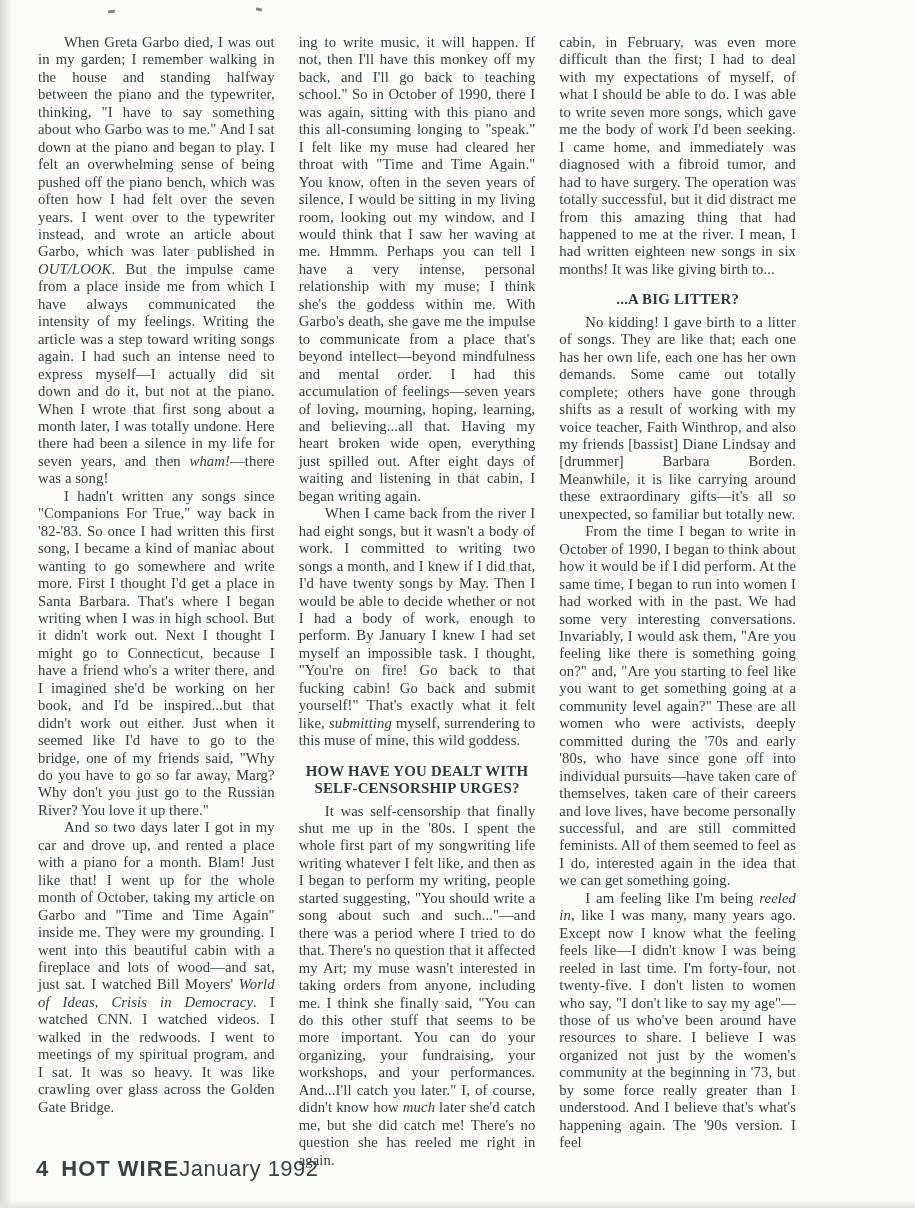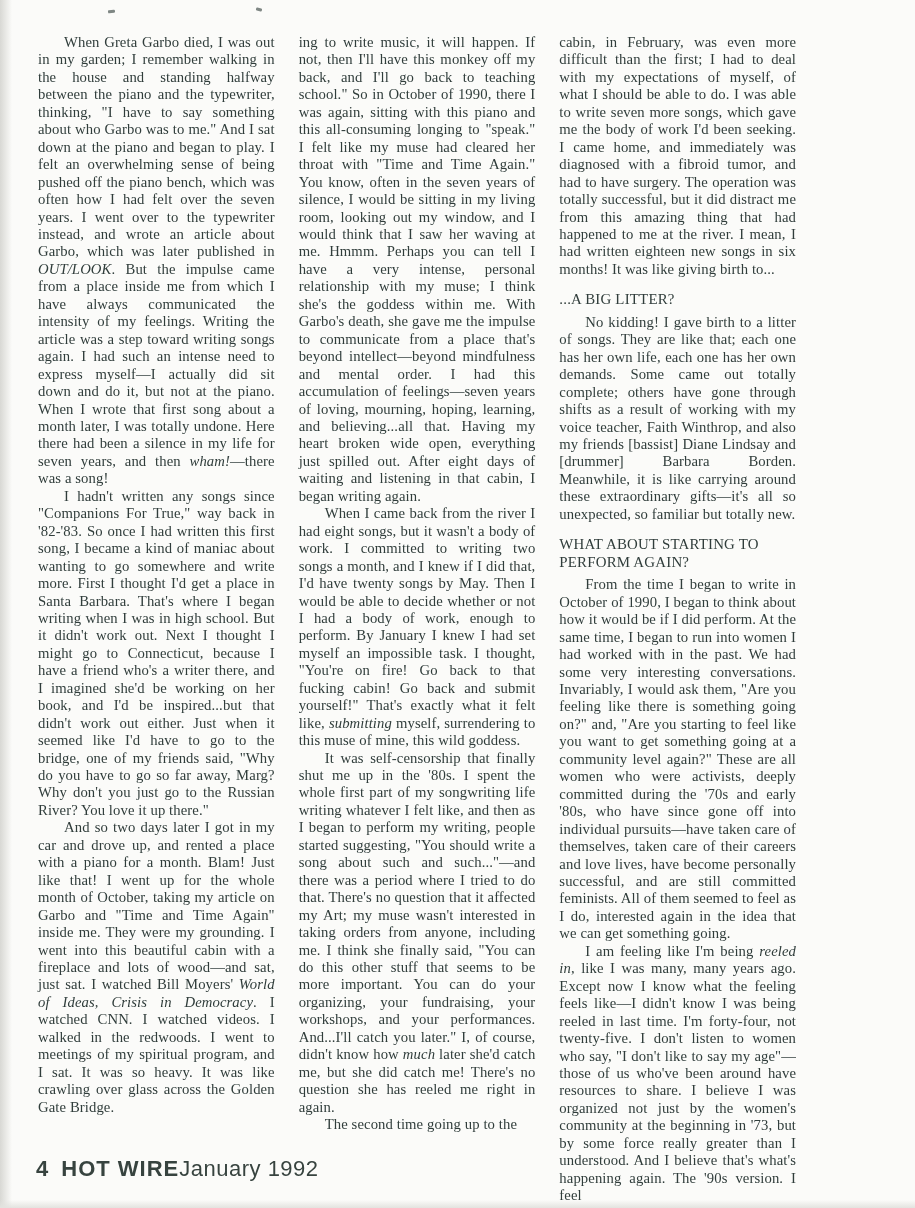--- a/index.html
+++ b/index.html
@@ -44,23 +44,23 @@
     line-height: 17.45px;
     text-align: justify;
     letter-spacing: 0.1px;
   }
   .article-paragraph.indent { text-indent: 26px; }
   .article-paragraph em { font-style: italic; }
   .section-heading {
     margin: 13px 0 5px 0;
     font-size: 14.9px;
     line-height: 17.5px;
-    font-weight: normal;
+    font-weight: bold;
     letter-spacing: 0.2px;
-    text-align: left;
+    text-align: center;
   }
   .footer {
     position: absolute;
     left: 36px;
     bottom: 26px;
     font-family: "Liberation Sans", sans-serif;
     font-size: 22px;
     color: #37433f;
     display: flex;
     align-items: baseline;
@@ -80,28 +80,27 @@
 <div class="page">
   <div class="columns">
     <div class="col">
         <p class="article-paragraph indent">When Greta Garbo died, I was out in my garden; I remember walking in the house and standing halfway between the piano and the typewriter, thinking, "I have to say something about who Garbo was to me." And I sat down at the piano and began to play. I felt an overwhelming sense of being pushed off the piano bench, which was often how I had felt over the seven years. I went over to the typewriter instead, and wrote an article about Garbo, which was later published in <em>OUT/LOOK</em>. But the impulse came from a place inside me from which I have always communicated the intensity of my feelings. Writing the article was a step toward writing songs again. I had such an intense need to express myself—I actually did sit down and do it, but not at the piano. When I wrote that first song about a month later, I was totally undone. Here there had been a silence in my life for seven years, and then <em>wham!</em>—there was a song!</p>
         <p class="article-paragraph indent">I hadn't written any songs since "Companions For True," way back in '82-'83. So once I had written this first song, I became a kind of maniac about wanting to go somewhere and write more. First I thought I'd get a place in Santa Barbara. That's where I began writing when I was in high school. But it didn't work out. Next I thought I might go to Connecticut, because I have a friend who's a writer there, and I imagined she'd be working on her book, and I'd be inspired...but that didn't work out either. Just when it seemed like I'd have to go to the bridge, one of my friends said, "Why do you have to go so far away, Marg? Why don't you just go to the Russian River? You love it up there."</p>
         <p class="article-paragraph indent">And so two days later I got in my car and drove up, and rented a place with a piano for a month. Blam! Just like that! I went up for the whole month of October, taking my article on Garbo and "Time and Time Again" inside me. They were my grounding. I went into this beautiful cabin with a fireplace and lots of wood—and sat, just sat. I watched Bill Moyers' <em>World of Ideas, Crisis in Democracy</em>. I watched CNN. I watched videos. I walked in the redwoods. I went to meetings of my spiritual program, and I sat. It was so heavy. It was like crawling over glass across the Golden Gate Bridge.</p>
       </div>
     <div class="col">
         <p class="article-paragraph">ing to write music, it will happen. If not, then I'll have this monkey off my back, and I'll go back to teaching school." So in October of 1990, there I was again, sitting with this piano and this all-consuming longing to "speak." I felt like my muse had cleared her throat with "Time and Time Again." You know, often in the seven years of silence, I would be sitting in my living room, looking out my window, and I would think that I saw her waving at me. Hmmm. Perhaps you can tell I have a very intense, personal relationship with my muse; I think she's the goddess within me. With Garbo's death, she gave me the impulse to communicate from a place that's beyond intellect—beyond mindfulness and mental order. I had this accumulation of feelings—seven years of loving, mourning, hoping, learning, and believing...all that. Having my heart broken wide open, everything just spilled out. After eight days of waiting and listening in that cabin, I began writing again.</p>
         <p class="article-paragraph indent">When I came back from the river I had eight songs, but it wasn't a body of work. I committed to writing two songs a month, and I knew if I did that, I'd have twenty songs by May. Then I would be able to decide whether or not I had a body of work, enough to perform. By January I knew I had set myself an impossible task. I thought, "You're on fire! Go back to that fucking cabin! Go back and submit yourself!" That's exactly what it felt like, <em>submitting</em> myself, surrendering to this muse of mine, this wild goddess.</p>
+        <h3 class="section-heading">HOW HAVE YOU DEALT WITH SELF-CENSORSHIP URGES?</h3>
         <p class="article-paragraph indent">It was self-censorship that finally shut me up in the '80s. I spent the whole first part of my songwriting life writing whatever I felt like, and then as I began to perform my writing, people started suggesting, "You should write a song about such and such..."—and there was a period where I tried to do that. There's no question that it affected my Art; my muse wasn't interested in taking orders from anyone, including me. I think she finally said, "You can do this other stuff that seems to be more important. You can do your organizing, your fundraising, your workshops, and your performances. And...I'll catch you later." I, of course, didn't know how <em>much</em> later she'd catch me, but she did catch me! There's no question she has reeled me right in again.</p>
-        <p class="article-paragraph indent">The second time going up to the</p>
       </div>
     <div class="col">
         <p class="article-paragraph">cabin, in February, was even more difficult than the first; I had to deal with my expectations of myself, of what I should be able to do. I was able to write seven more songs, which gave me the body of work I'd been seeking. I came home, and immediately was diagnosed with a fibroid tumor, and had to have surgery. The operation was totally successful, but it did distract me from this amazing thing that had happened to me at the river. I mean, I had written eighteen new songs in six months! It was like giving birth to...</p>
         <h3 class="section-heading">...A BIG LITTER?</h3>
         <p class="article-paragraph indent">No kidding! I gave birth to a litter of songs. They are like that; each one has her own life, each one has her own demands. Some came out totally complete; others have gone through shifts as a result of working with my voice teacher, Faith Winthrop, and also my friends [bassist] Diane Lindsay and [drummer] Barbara Borden. Meanwhile, it is like carrying around these extraordinary gifts—it's all so unexpected, so familiar but totally new.</p>
-        <h3 class="section-heading">WHAT ABOUT STARTING TO PERFORM AGAIN?</h3>
         <p class="article-paragraph indent">From the time I began to write in October of 1990, I began to think about how it would be if I did perform. At the same time, I began to run into women I had worked with in the past. We had some very interesting conversations. Invariably, I would ask them, "Are you feeling like there is something going on?" and, "Are you starting to feel like you want to get something going at a community level again?" These are all women who were activists, deeply committed during the '70s and early '80s, who have since gone off into individual pursuits—have taken care of themselves, taken care of their careers and love lives, have become personally successful, and are still committed feminists. All of them seemed to feel as I do, interested again in the idea that we can get something going.</p>
         <p class="article-paragraph indent">I am feeling like I'm being <em>reeled in</em>, like I was many, many years ago. Except now I know what the feeling feels like—I didn't know I was being reeled in last time. I'm forty-four, not twenty-five. I don't listen to women who say, "I don't like to say my age"—those of us who've been around have resources to share. I believe I was organized not just by the women's community at the beginning in '73, but by some force really greater than I understood. And I believe that's what's happening again. The '90s version. I feel</p>
       </div>
   </div>
 
   <div class="footer">
     <span class="page-num">4</span>
     <span class="mag-title">HOT WIRE</span>
     <span class="issue">January 1992</span>
   </div>

